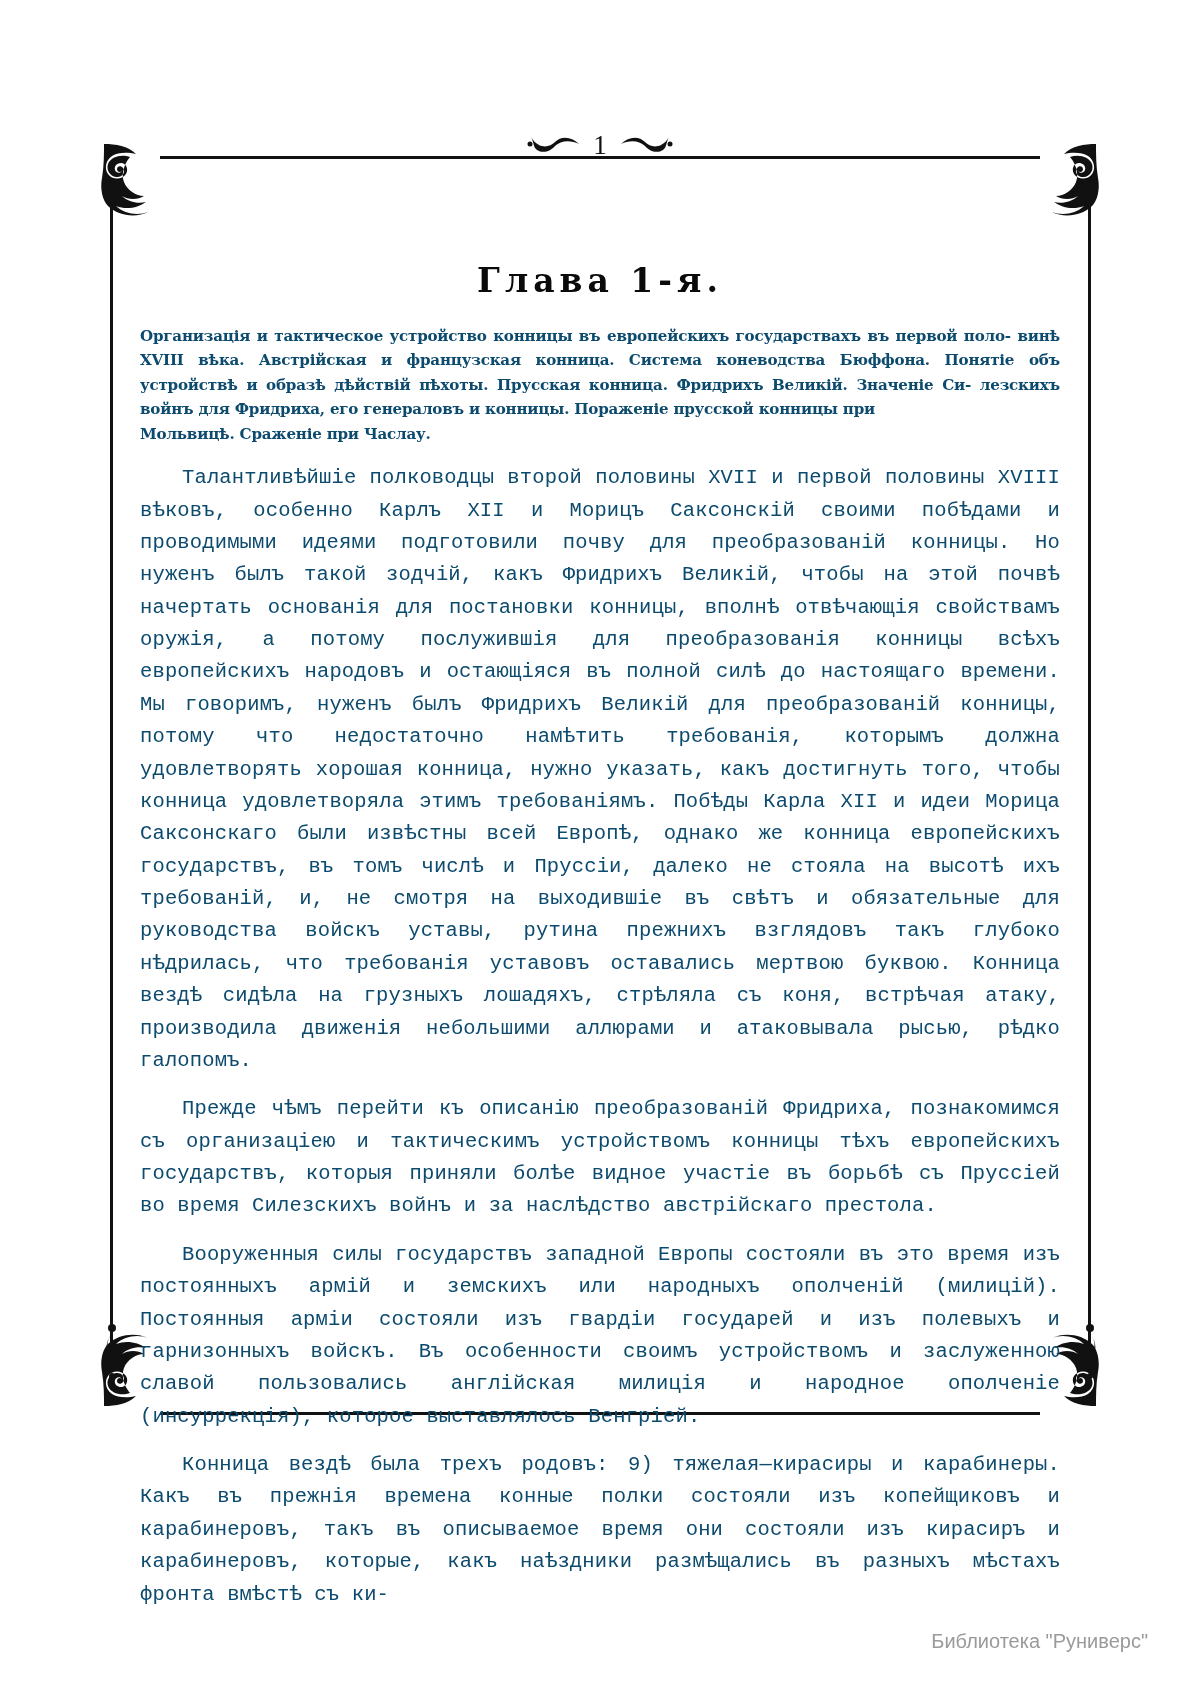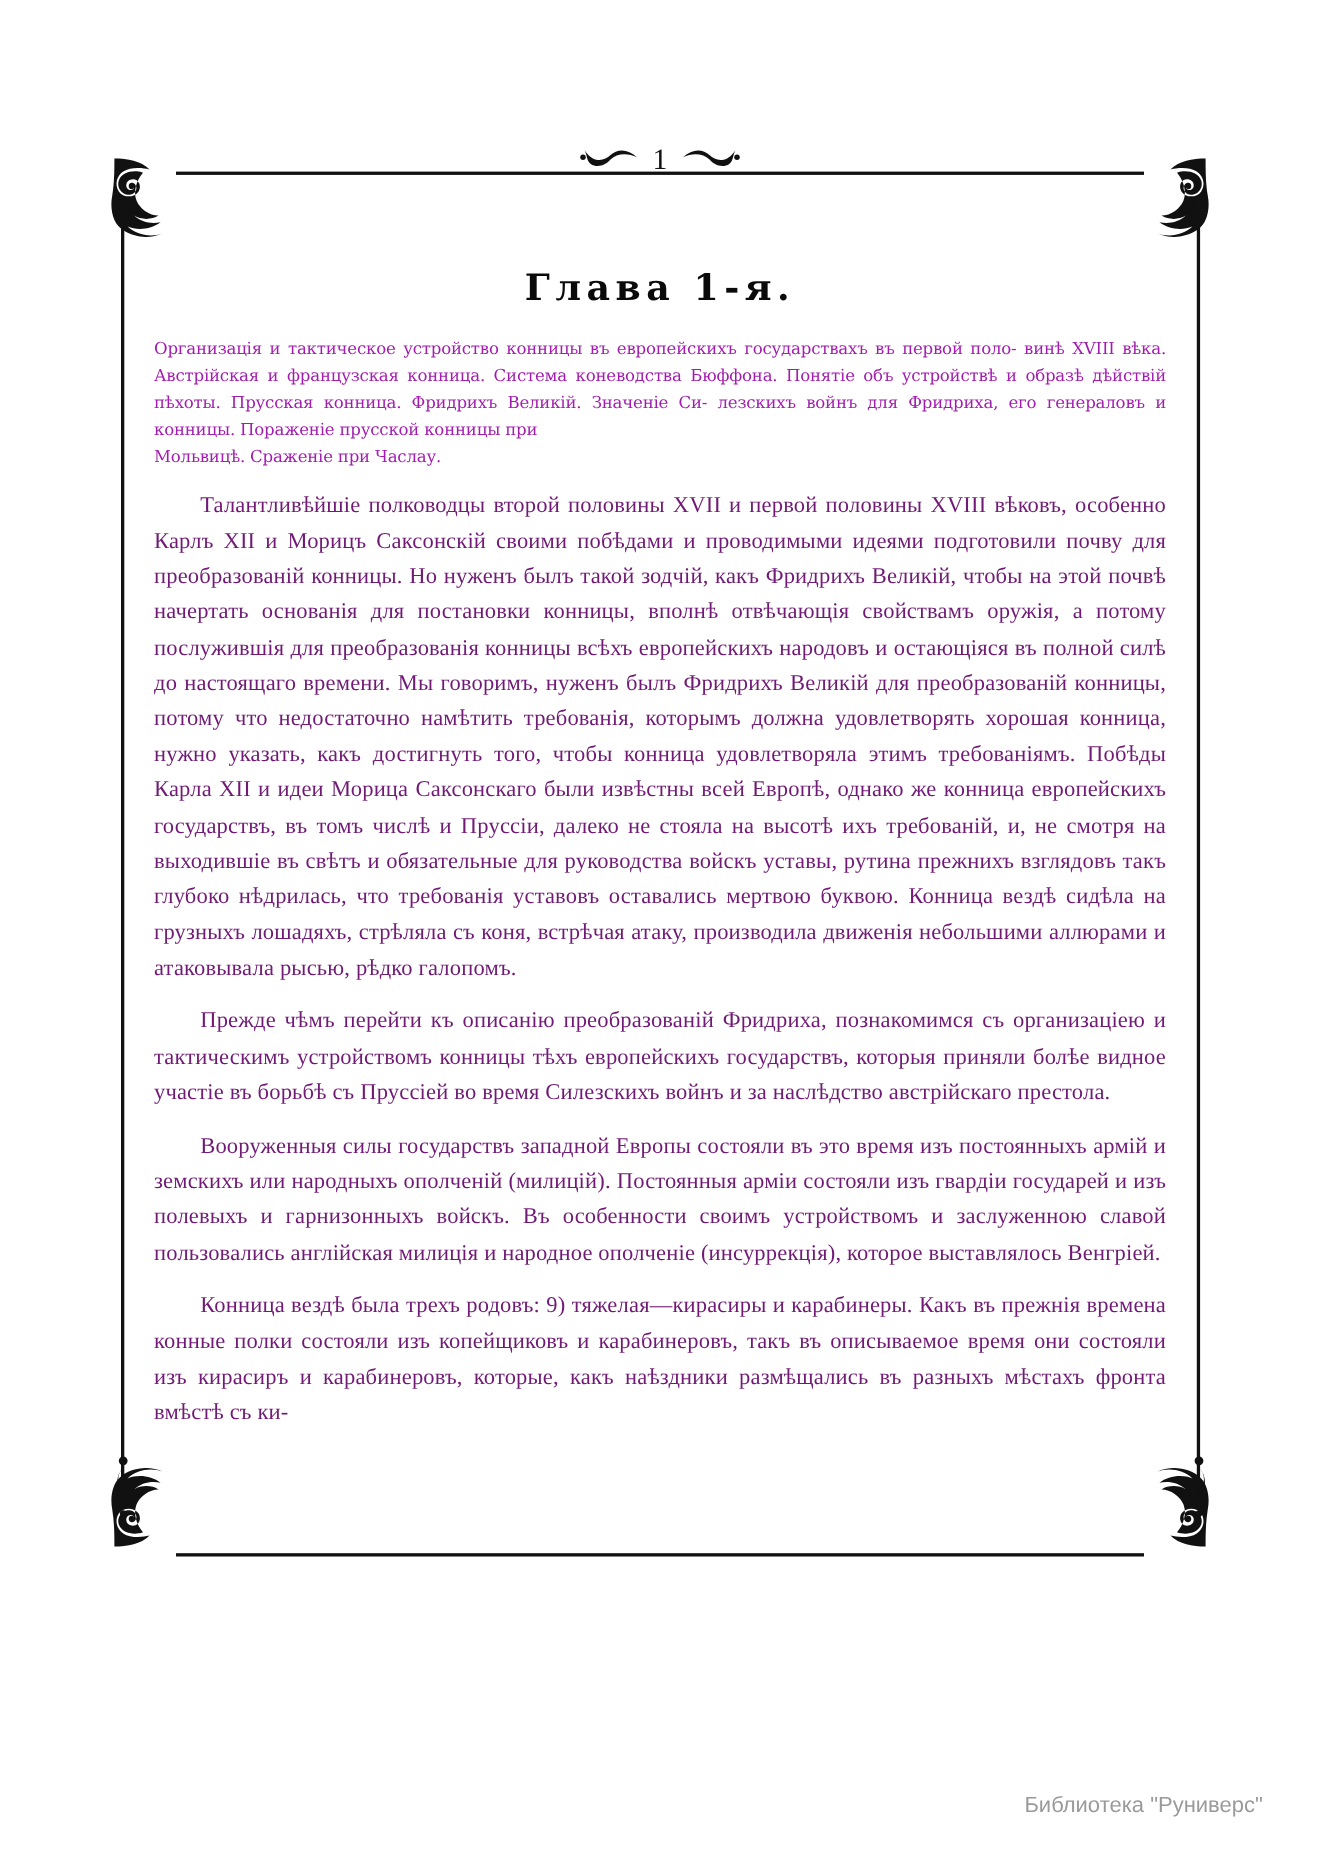--- a/index.html
+++ b/index.html
@@ -79,47 +79,47 @@
     top: 230px;
     width: 920px;
   }
 
   .chapter-title {
     text-align: center;
     font-size: 33px;
     font-weight: bold;
     letter-spacing: 5px;
     font-family: "DejaVu Serif", serif;
-    margin: 12px 0 24px 0;
+    margin: 31px 0 24px 0;
     color: #0a0a0a;
   }
 
   .summary {
     font-family: "DejaVu Serif", serif;
     font-size: 15.1px;
-    font-weight: normal;
+    font-weight: bold;
     line-height: 1.62;
     text-align: justify;
-    color: #a21caf;
+    color: #0c4a6e;
     letter-spacing: -0.2px;
     margin-bottom: 14px;
   }
   .summary .last-line {
     display: block;
     text-align: left;
   }
 
   .body-text p {
-    font-family: Liberation Serif, serif;
+    font-family: Liberation Mono, monospace;
     font-size: 20.5px;
     line-height: 1.58;
     text-align: justify;
     text-indent: 42px;
     margin: 16px 0 1px 0;
-    color: #701a75;
+    color: #0c4a6e;
     letter-spacing: 0.15px;
   }
 
   
   .watermark {
     position: absolute;
     right: 52px;
     bottom: 38px;
     font-family: "Liberation Sans", sans-serif;
     font-size: 20px;

